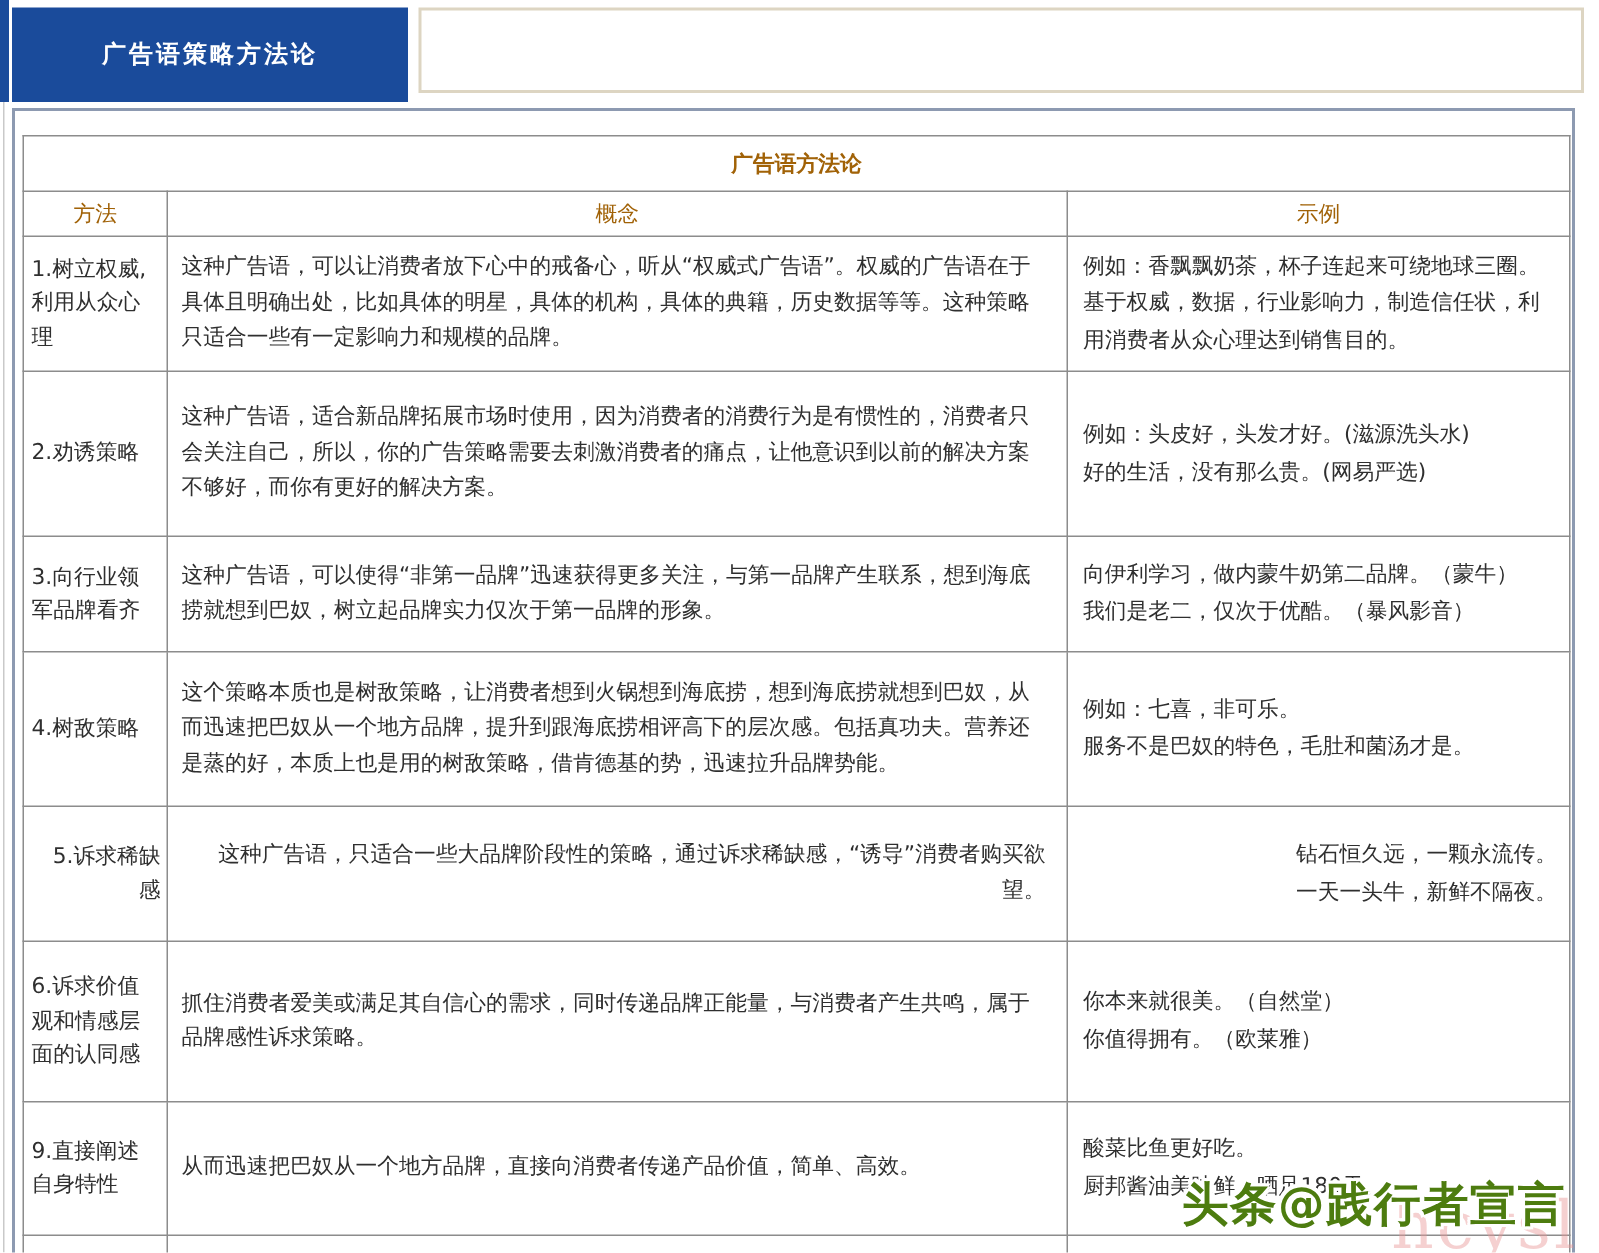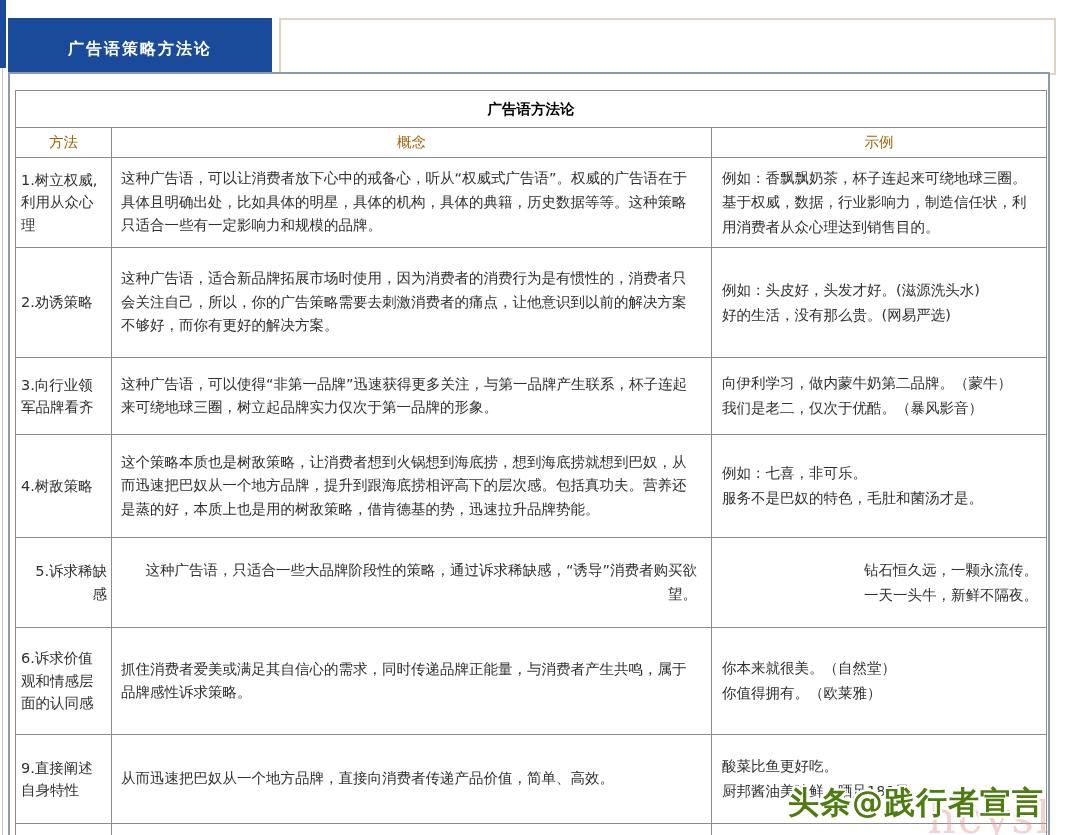--- a/index.html
+++ b/index.html
@@ -12,21 +12,21 @@
   .page { position: relative; width: 1066px; height: 835px; overflow: hidden; }
   .page-left-edge {
     position: absolute; left: 2px; top: 0; bottom: 0; width: 1px;
     background: #c9c9c9;
   }
   
   .left-strip {
     position: absolute; left: 0; top: 0; width: 6px; height: 68px;
     background: #1a4b9b;
   }
-  .tab-bar { position: absolute; left: 8px; top: 18px; height: 63px; width: 976px; }
+  .tab-bar { position: absolute; left: 8px; top: 5px; height: 63px; width: 976px; }
   .tab-active {
     position: absolute; left: 0; top: 0; width: 264px; height: 63px;
     background: #1a4b9b;
     color: #ffffff; font-weight: bold; font-size: 16px; letter-spacing: 2px;
     display: flex; align-items: center; justify-content: center;
     cursor: pointer;
   }
   .tab-rest {
     position: absolute; left: 271px; top: 0; width: 777px; height: 57px;
     background: #ffffff; border: 2px solid #ddd5c2;
@@ -40,21 +40,21 @@
     border-collapse: collapse; width: 1031px; table-layout: fixed;
     background: #fff;
   }
   table.methodology th, table.methodology td {
     border: 1px solid #8c8c8c;
     font-size: 14.5px;
     vertical-align: middle;
   }
   th.table-title {
     height: 37px; text-align: center; font-size: 15.5px; font-weight: bold;
-    color: #000000;
+    color: #a16207;
   }
   tr.col-headers th {
     height: 30px; text-align: center; font-weight: normal; color: #a16207;
     font-size: 14.5px;
   }
   col.c-method  { width: 96px; }
   col.c-concept { width: 600px; }
   col.c-example { width: 335px; }
   td.method {
     padding: 4px 4px 4px 5px; line-height: 1.55; text-align: left;
@@ -127,21 +127,21 @@
           <td class="example">例如：香飘飘奶茶，杯子连起来可绕地球三圈。基于权威，数据，行业影响力，制造信任状，利用消费者从众心理达到销售目的。</td>
         </tr>
         <tr class="r2">
           <td class="method">2.劝诱策略</td>
           <td class="concept">这种广告语，适合新品牌拓展市场时使用，因为消费者的消费行为是有惯性的，消费者只会关注自己，所以，你的广告策略需要去刺激消费者的痛点，让他意识到以前的解决方案不够好，而你有更好的解决方案。</td>
           <td class="example">例如：头皮好，头发才好。(滋源洗头水)
 好的生活，没有那么贵。(网易严选)</td>
         </tr>
         <tr class="r3">
           <td class="method">3.向行业领军品牌看齐</td>
-          <td class="concept">这种广告语，可以使得“非第一品牌”迅速获得更多关注，与第一品牌产生联系，杯子连起来可绕地球三圈，树立起品牌实力仅次于第一品牌的形象。</td>
+          <td class="concept">这种广告语，可以使得“非第一品牌”迅速获得更多关注，与第一品牌产生联系，想到海底捞就想到巴奴，树立起品牌实力仅次于第一品牌的形象。</td>
           <td class="example">向伊利学习，做内蒙牛奶第二品牌。（蒙牛）
 我们是老二，仅次于优酷。（暴风影音）</td>
         </tr>
         <tr class="r4">
           <td class="method">4.树敌策略</td>
           <td class="concept">这个策略本质也是树敌策略，让消费者想到火锅想到海底捞，想到海底捞就想到巴奴，从而迅速把巴奴从一个地方品牌，提升到跟海底捞相评高下的层次感。包括真功夫。营养还是蒸的好，本质上也是用的树敌策略，借肯德基的势，迅速拉升品牌势能。</td>
           <td class="example">例如：七喜，非可乐。
 服务不是巴奴的特色，毛肚和菌汤才是。</td>
         </tr>
         <tr class="r5">

